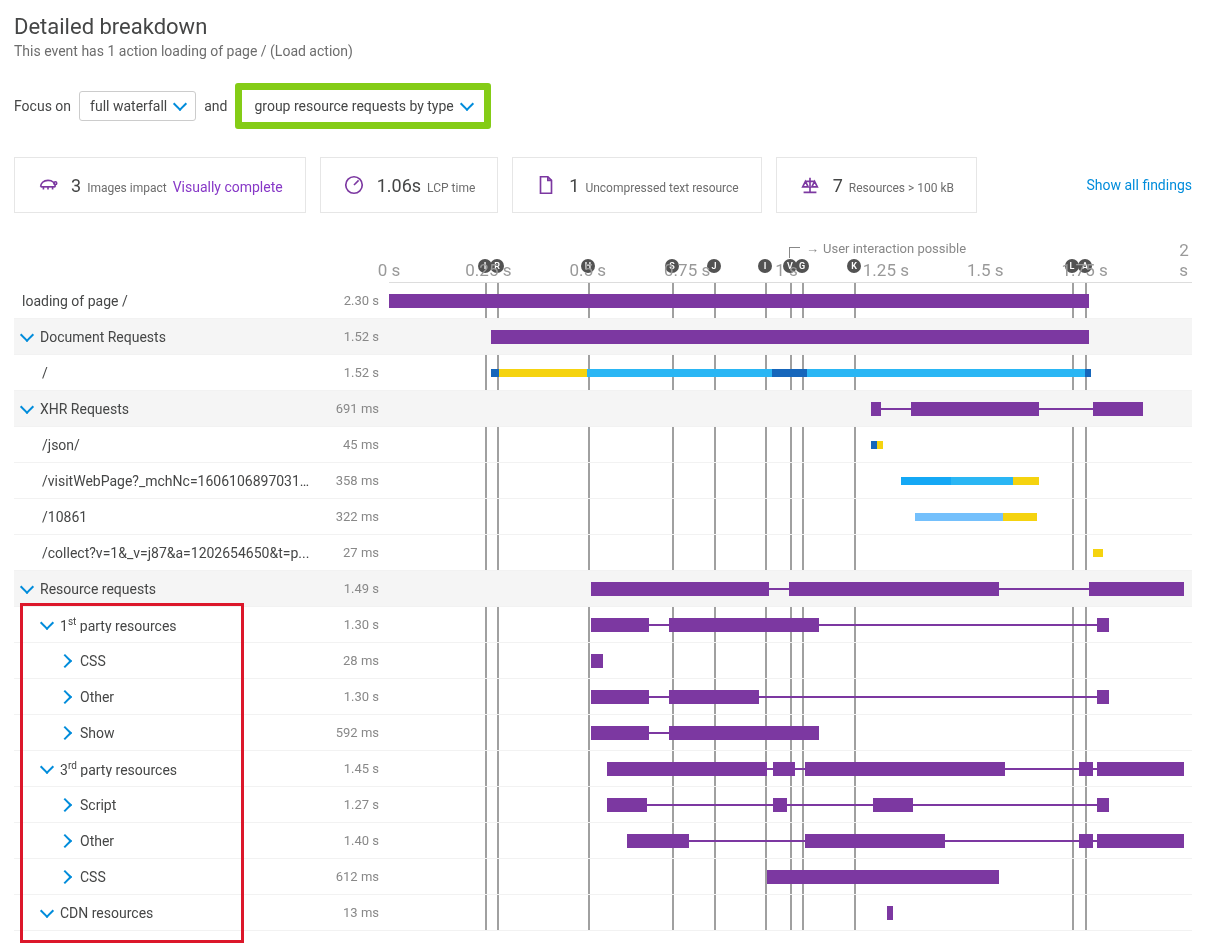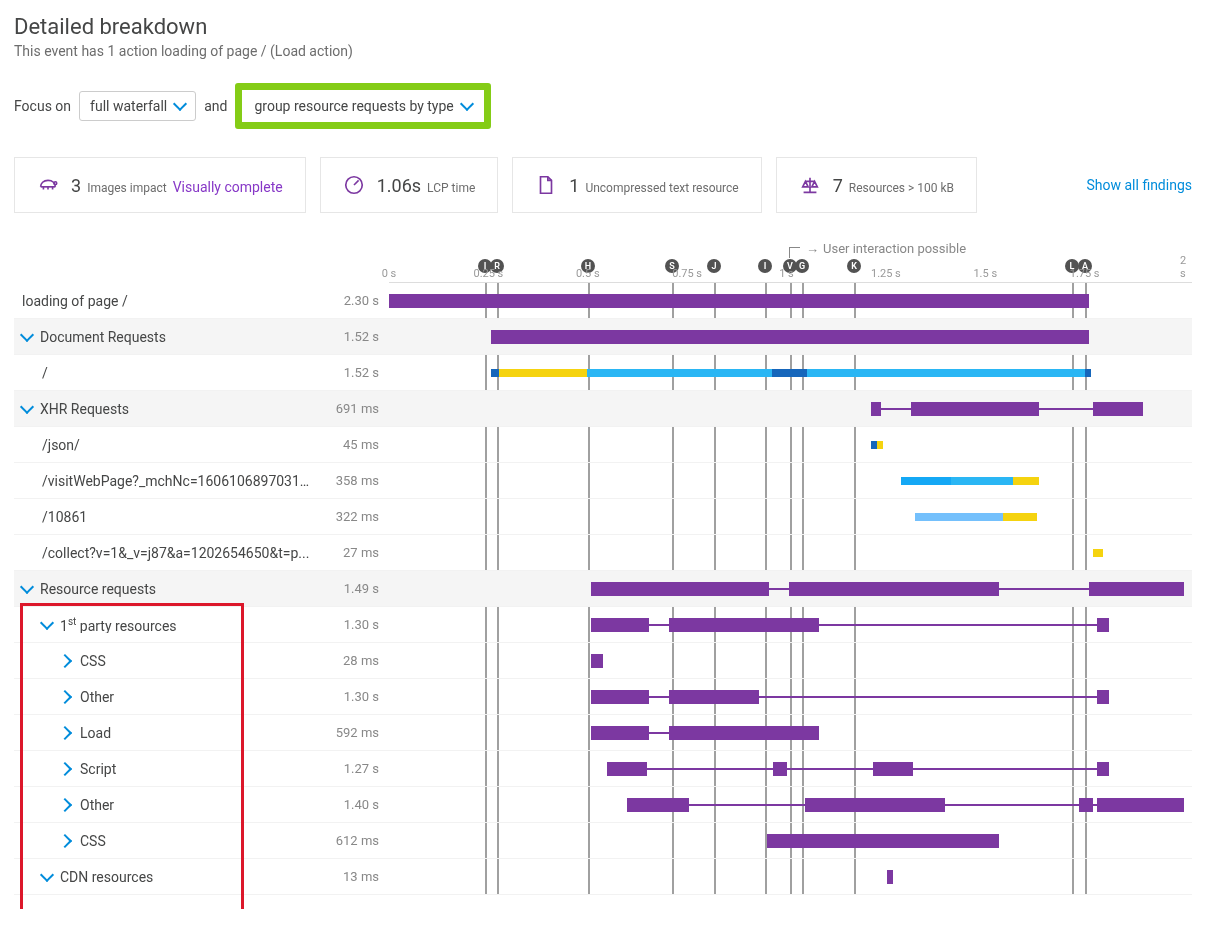--- a/index.html
+++ b/index.html
@@ -18,21 +18,21 @@
 .metric-label{color:#6d6d6d;font-size:12px}
 .metric-link{color:#8738c7}
 .show-all{color:#008cdb;margin-left:auto;text-align:left;line-height:1.3;cursor:pointer}
 .waterfall-area{position:relative}
 .timeline-header{position:relative;height:42px;margin-left:375px;border-bottom:1px solid #ddd}
 .user-int{position:absolute;top:0;left:400px;color:#888;font-size:13px;display:flex;align-items:center;gap:4px}
 .user-int::before{content:"";width:10px;height:10px;border-left:1px solid #888;border-top:1px solid #888;margin-right:2px;position:relative;top:4px}
 .marker-row{position:absolute;top:18px;left:0;right:0;height:14px}
 .marker-circle{position:absolute;width:14px;height:14px;border-radius:50%;background:#525252;color:#fff;font-size:9px;font-weight:600;display:flex;align-items:center;justify-content:center;top:0}
 .time-ticks{position:absolute;bottom:0;left:0;right:0;height:16px}
-.time-tick{position:absolute;font-size:11px;color:#999;bottom:2px;transform:translateX(-50%)}
+.time-tick{position:absolute;font-size:17px;color:#999;bottom:2px;transform:translateX(-50%)}
 .rows{position:relative}
 .row{display:flex;align-items:center;height:36px;border-bottom:1px solid #f2f2f2;position:relative}
 .row-label-area{width:300px;display:flex;align-items:center;padding-left:8px;overflow:hidden;white-space:nowrap;text-overflow:ellipsis}
 .row-timing{width:75px;text-align:right;color:#888;font-size:13px;padding-right:10px}
 .row-chart{flex:1;position:relative;height:100%;margin-left:0}
 .expand-icon{width:10px;height:10px;border-right:2px solid #008cdb;border-bottom:2px solid #008cdb;margin-right:8px;flex-shrink:0}
 .expand-down{transform:rotate(45deg);margin-top:-4px}
 .expand-right{transform:rotate(-45deg);margin-right:10px}
 .indent-0{padding-left:8px}
 .indent-1{padding-left:28px}
@@ -305,27 +305,45 @@
           <div class="bar bar-purple" style="left: 202px; width: 58px; height: 14px;"></div>
           <div class="bar bar-purple bar-thin" style="left: 260px; width: 20px;"></div>
           <div class="bar bar-purple" style="left: 280px; width: 90px; height: 14px;"></div>
           <div class="bar bar-purple bar-thin" style="left: 370px; width: 338px;"></div>
           <div class="bar bar-purple" style="left: 708px; width: 12px; height: 14px;"></div>
         </div>
       </div>
       <div class="row">
         <div class="row-label-area indent-2">
           <span class="expand-icon expand-right"></span>
-          <span class="row-label-text">Load</span>
+          <span class="row-label-text">Show</span>
         </div>
         <div class="row-timing">592 ms</div>
         <div class="row-chart">
           <div class="bar bar-purple" style="left: 202px; width: 58px; height: 14px;"></div>
           <div class="bar bar-purple bar-thin" style="left: 260px; width: 20px;"></div>
           <div class="bar bar-purple" style="left: 280px; width: 150px; height: 14px;"></div>
+        </div>
+      </div>
+      <div class="row">
+        <div class="row-label-area indent-1">
+          <span class="expand-icon expand-down"></span>
+          <span class="row-label-text">3<sup>rd</sup> party resources</span>
+        </div>
+        <div class="row-timing">1.45 s</div>
+        <div class="row-chart">
+          <div class="bar bar-purple" style="left: 218px; width: 160px; height: 14px;"></div>
+          <div class="bar bar-purple bar-thin" style="left: 378px; width: 6px;"></div>
+          <div class="bar bar-purple" style="left: 384px; width: 22px; height: 14px;"></div>
+          <div class="bar bar-purple bar-thin" style="left: 406px; width: 10px;"></div>
+          <div class="bar bar-purple" style="left: 416px; width: 200px; height: 14px;"></div>
+          <div class="bar bar-purple bar-thin" style="left: 616px; width: 74px;"></div>
+          <div class="bar bar-purple" style="left: 690px; width: 14px; height: 14px;"></div>
+          <div class="bar bar-purple bar-thin" style="left: 704px; width: 4px;"></div>
+          <div class="bar bar-purple" style="left: 708px; width: 87px; height: 14px;"></div>
         </div>
       </div>
       <div class="row">
         <div class="row-label-area indent-2">
           <span class="expand-icon expand-right"></span>
           <span class="row-label-text">Script</span>
         </div>
         <div class="row-timing">1.27 s</div>
         <div class="row-chart">
           <div class="bar bar-purple" style="left: 218px; width: 40px; height: 14px;"></div>

